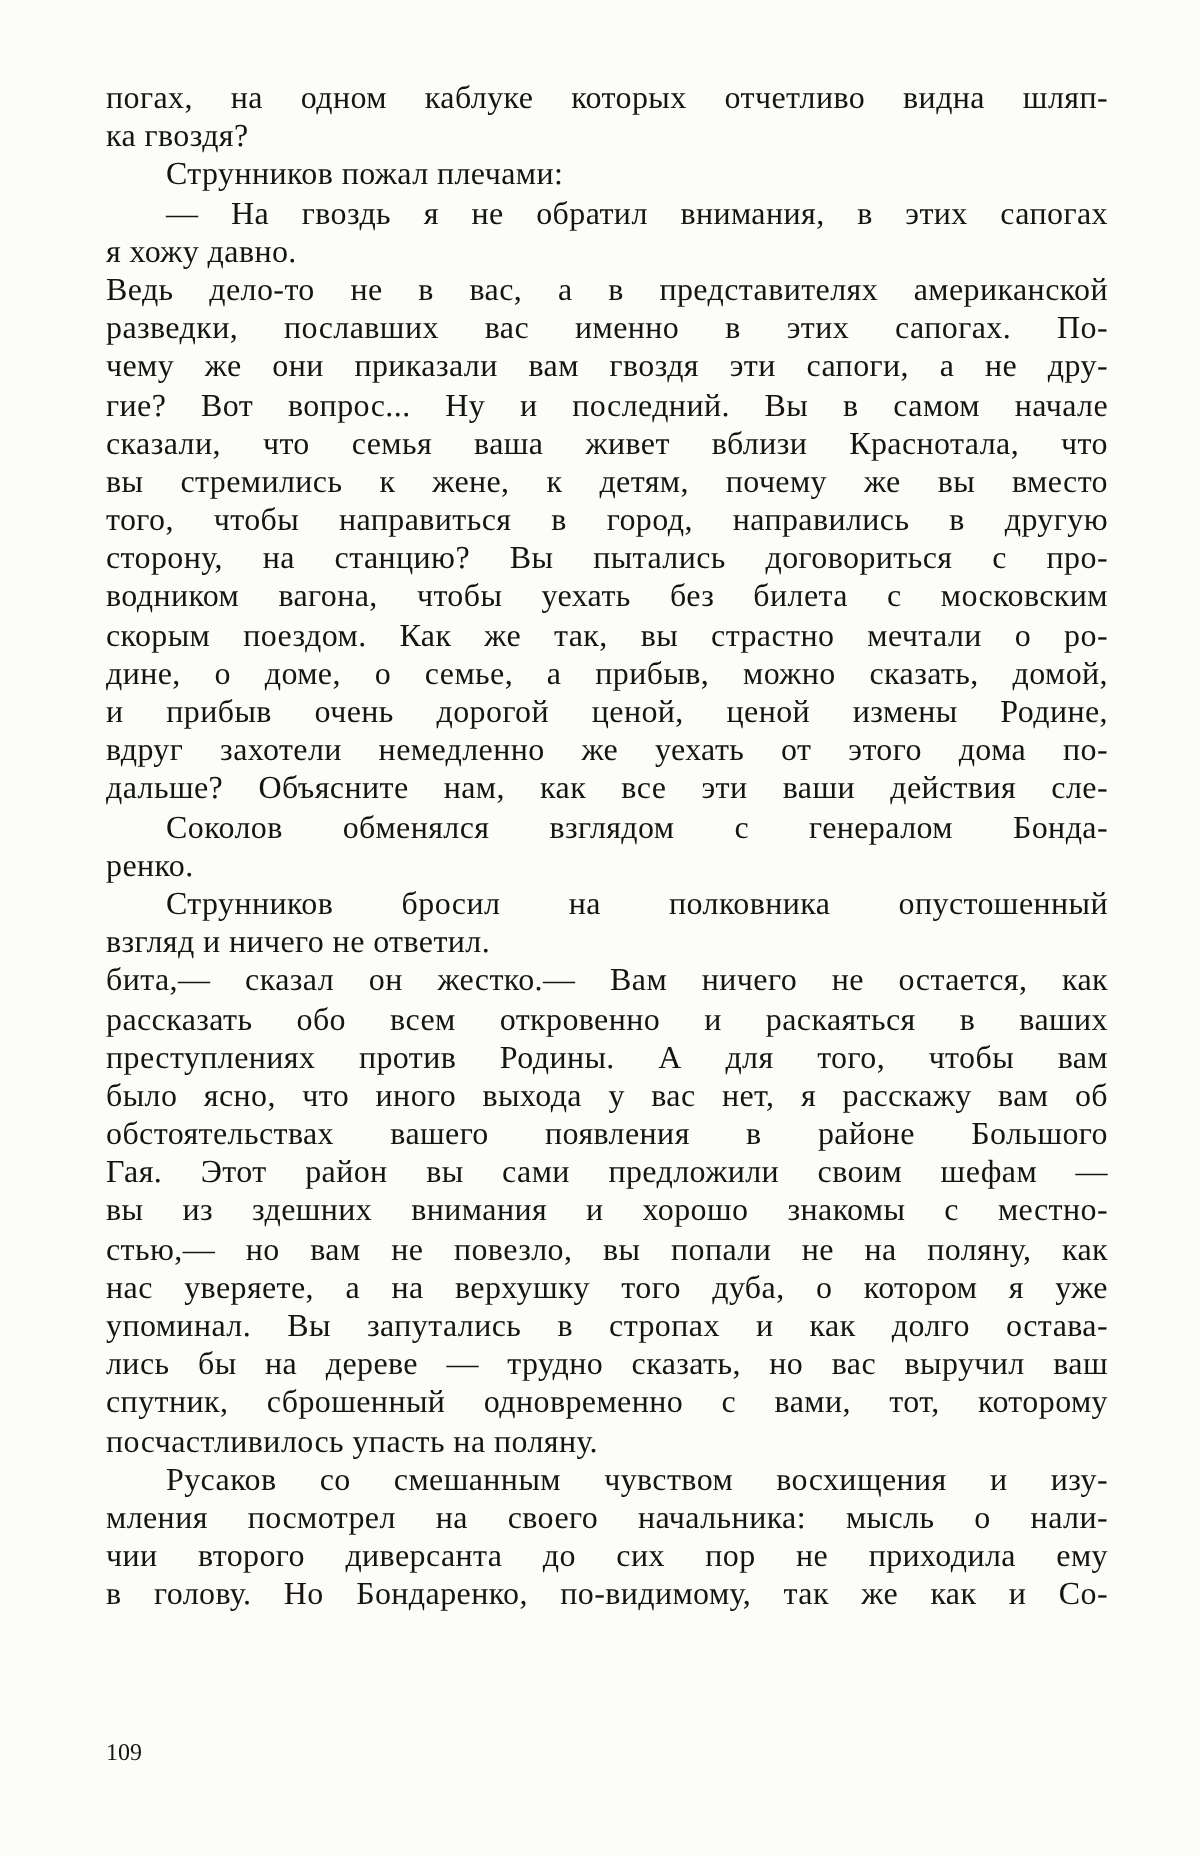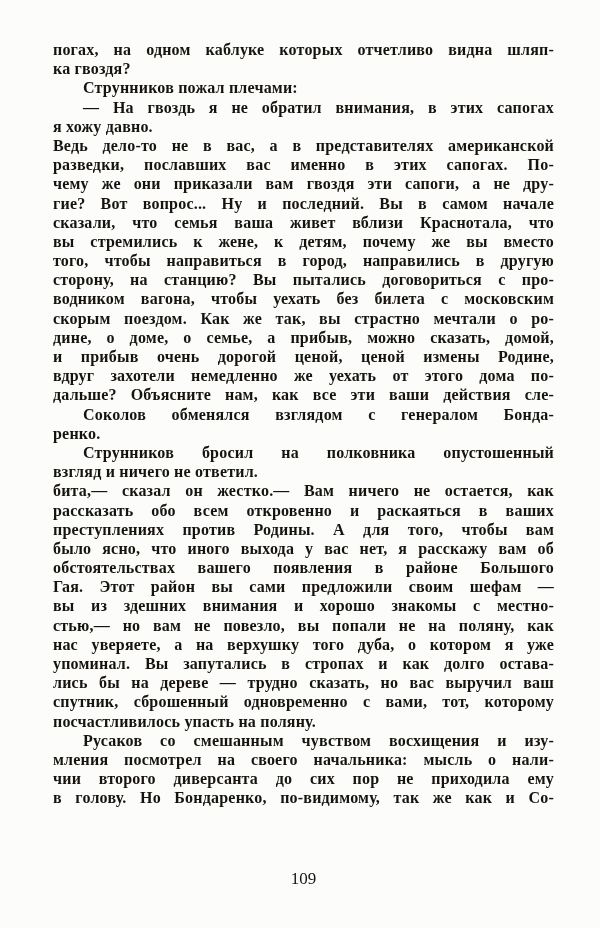--- a/index.html
+++ b/index.html
@@ -15,42 +15,41 @@
     background: #fcfcfa;
   }
   .text-block {
     position: absolute;
     left: 53px; top: 40px;
     width: 501px;
     color: #17140f;
     font-size: 16px;
     line-height: 19.2px;
     letter-spacing: 0.2px;
-    font-weight: bold;
   }
   .paragraph { margin: 0; padding: 0; }
   .line {
     height: 19.2px;
     overflow: hidden;
     text-align: justify;
     text-align-last: justify;
     text-justify: inter-word;
     white-space: normal;
   }
   .line.line-end {
     text-align: left;
     text-align-last: left;
   }
   .line.indented { padding-left: 30px; }
   .page-number {
     position: absolute;
     left: 53px; top: 869px;
     width: 501px;
-    text-align: center;
-    font-size: 17px;
+    text-align: left;
+    font-size: 12px;
     color: #17140f;
   }
 </style>
 </head>
 <body>
 
 <div class="page">
   <div class="text-block" id="text-block">
       <div class="paragraph">
         <div class="line">погах, на одном каблуке которых отчетливо видна шляп-</div>

